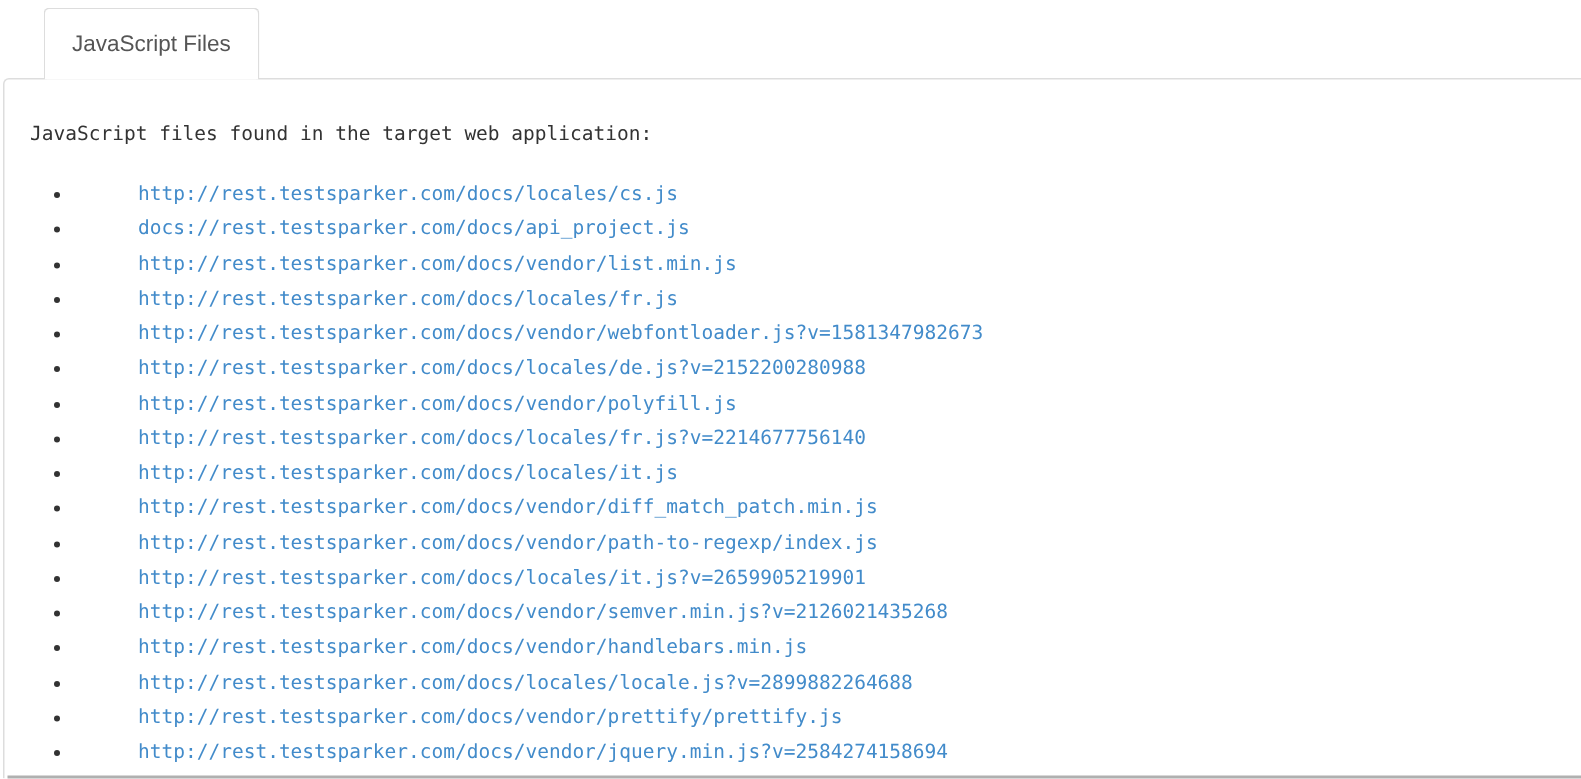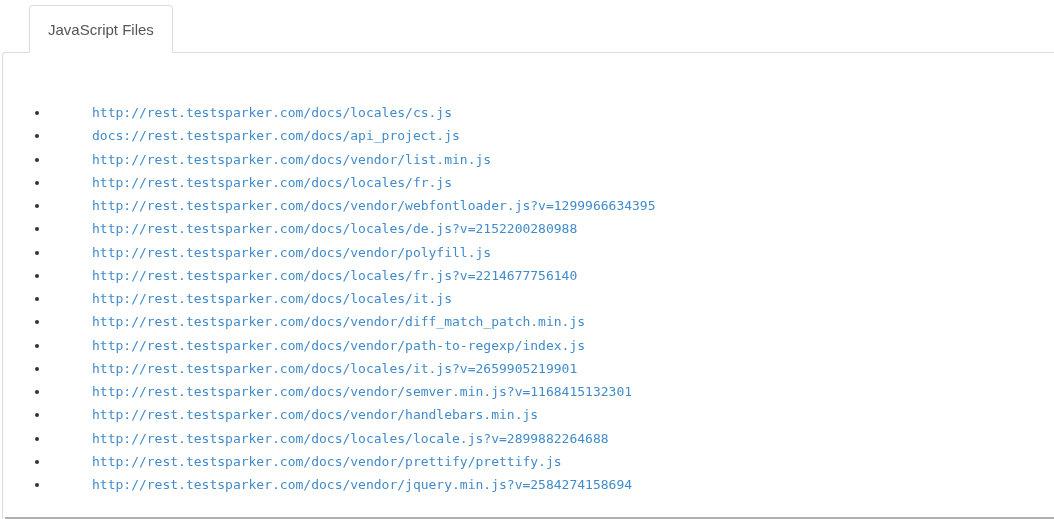--- a/index.html
+++ b/index.html
@@ -91,34 +91,35 @@
 </style>
 </head>
 <body>
 
 <div class="tab">
   <span class="tab-label">JavaScript Files</span>
 </div>
 
 <div class="panel">
   <div class="panel-body">
+    <p class="intro">JavaScript files found in the target web application:</p>
     <ul class="file-list">
         <li><a href="#">http://rest.testsparker.com/docs/locales/cs.js</a></li>
         <li><a href="#">docs://rest.testsparker.com/docs/api_project.js</a></li>
         <li><a href="#">http://rest.testsparker.com/docs/vendor/list.min.js</a></li>
         <li><a href="#">http://rest.testsparker.com/docs/locales/fr.js</a></li>
-        <li><a href="#">http://rest.testsparker.com/docs/vendor/webfontloader.js?v=1299966634395</a></li>
+        <li><a href="#">http://rest.testsparker.com/docs/vendor/webfontloader.js?v=1581347982673</a></li>
         <li><a href="#">http://rest.testsparker.com/docs/locales/de.js?v=2152200280988</a></li>
         <li><a href="#">http://rest.testsparker.com/docs/vendor/polyfill.js</a></li>
         <li><a href="#">http://rest.testsparker.com/docs/locales/fr.js?v=2214677756140</a></li>
         <li><a href="#">http://rest.testsparker.com/docs/locales/it.js</a></li>
         <li><a href="#">http://rest.testsparker.com/docs/vendor/diff_match_patch.min.js</a></li>
         <li><a href="#">http://rest.testsparker.com/docs/vendor/path-to-regexp/index.js</a></li>
         <li><a href="#">http://rest.testsparker.com/docs/locales/it.js?v=2659905219901</a></li>
-        <li><a href="#">http://rest.testsparker.com/docs/vendor/semver.min.js?v=1168415132301</a></li>
+        <li><a href="#">http://rest.testsparker.com/docs/vendor/semver.min.js?v=2126021435268</a></li>
         <li><a href="#">http://rest.testsparker.com/docs/vendor/handlebars.min.js</a></li>
         <li><a href="#">http://rest.testsparker.com/docs/locales/locale.js?v=2899882264688</a></li>
         <li><a href="#">http://rest.testsparker.com/docs/vendor/prettify/prettify.js</a></li>
         <li><a href="#">http://rest.testsparker.com/docs/vendor/jquery.min.js?v=2584274158694</a></li>
       </ul>
   </div>
 </div>
 
 <div class="bottom-divider"></div>
 

